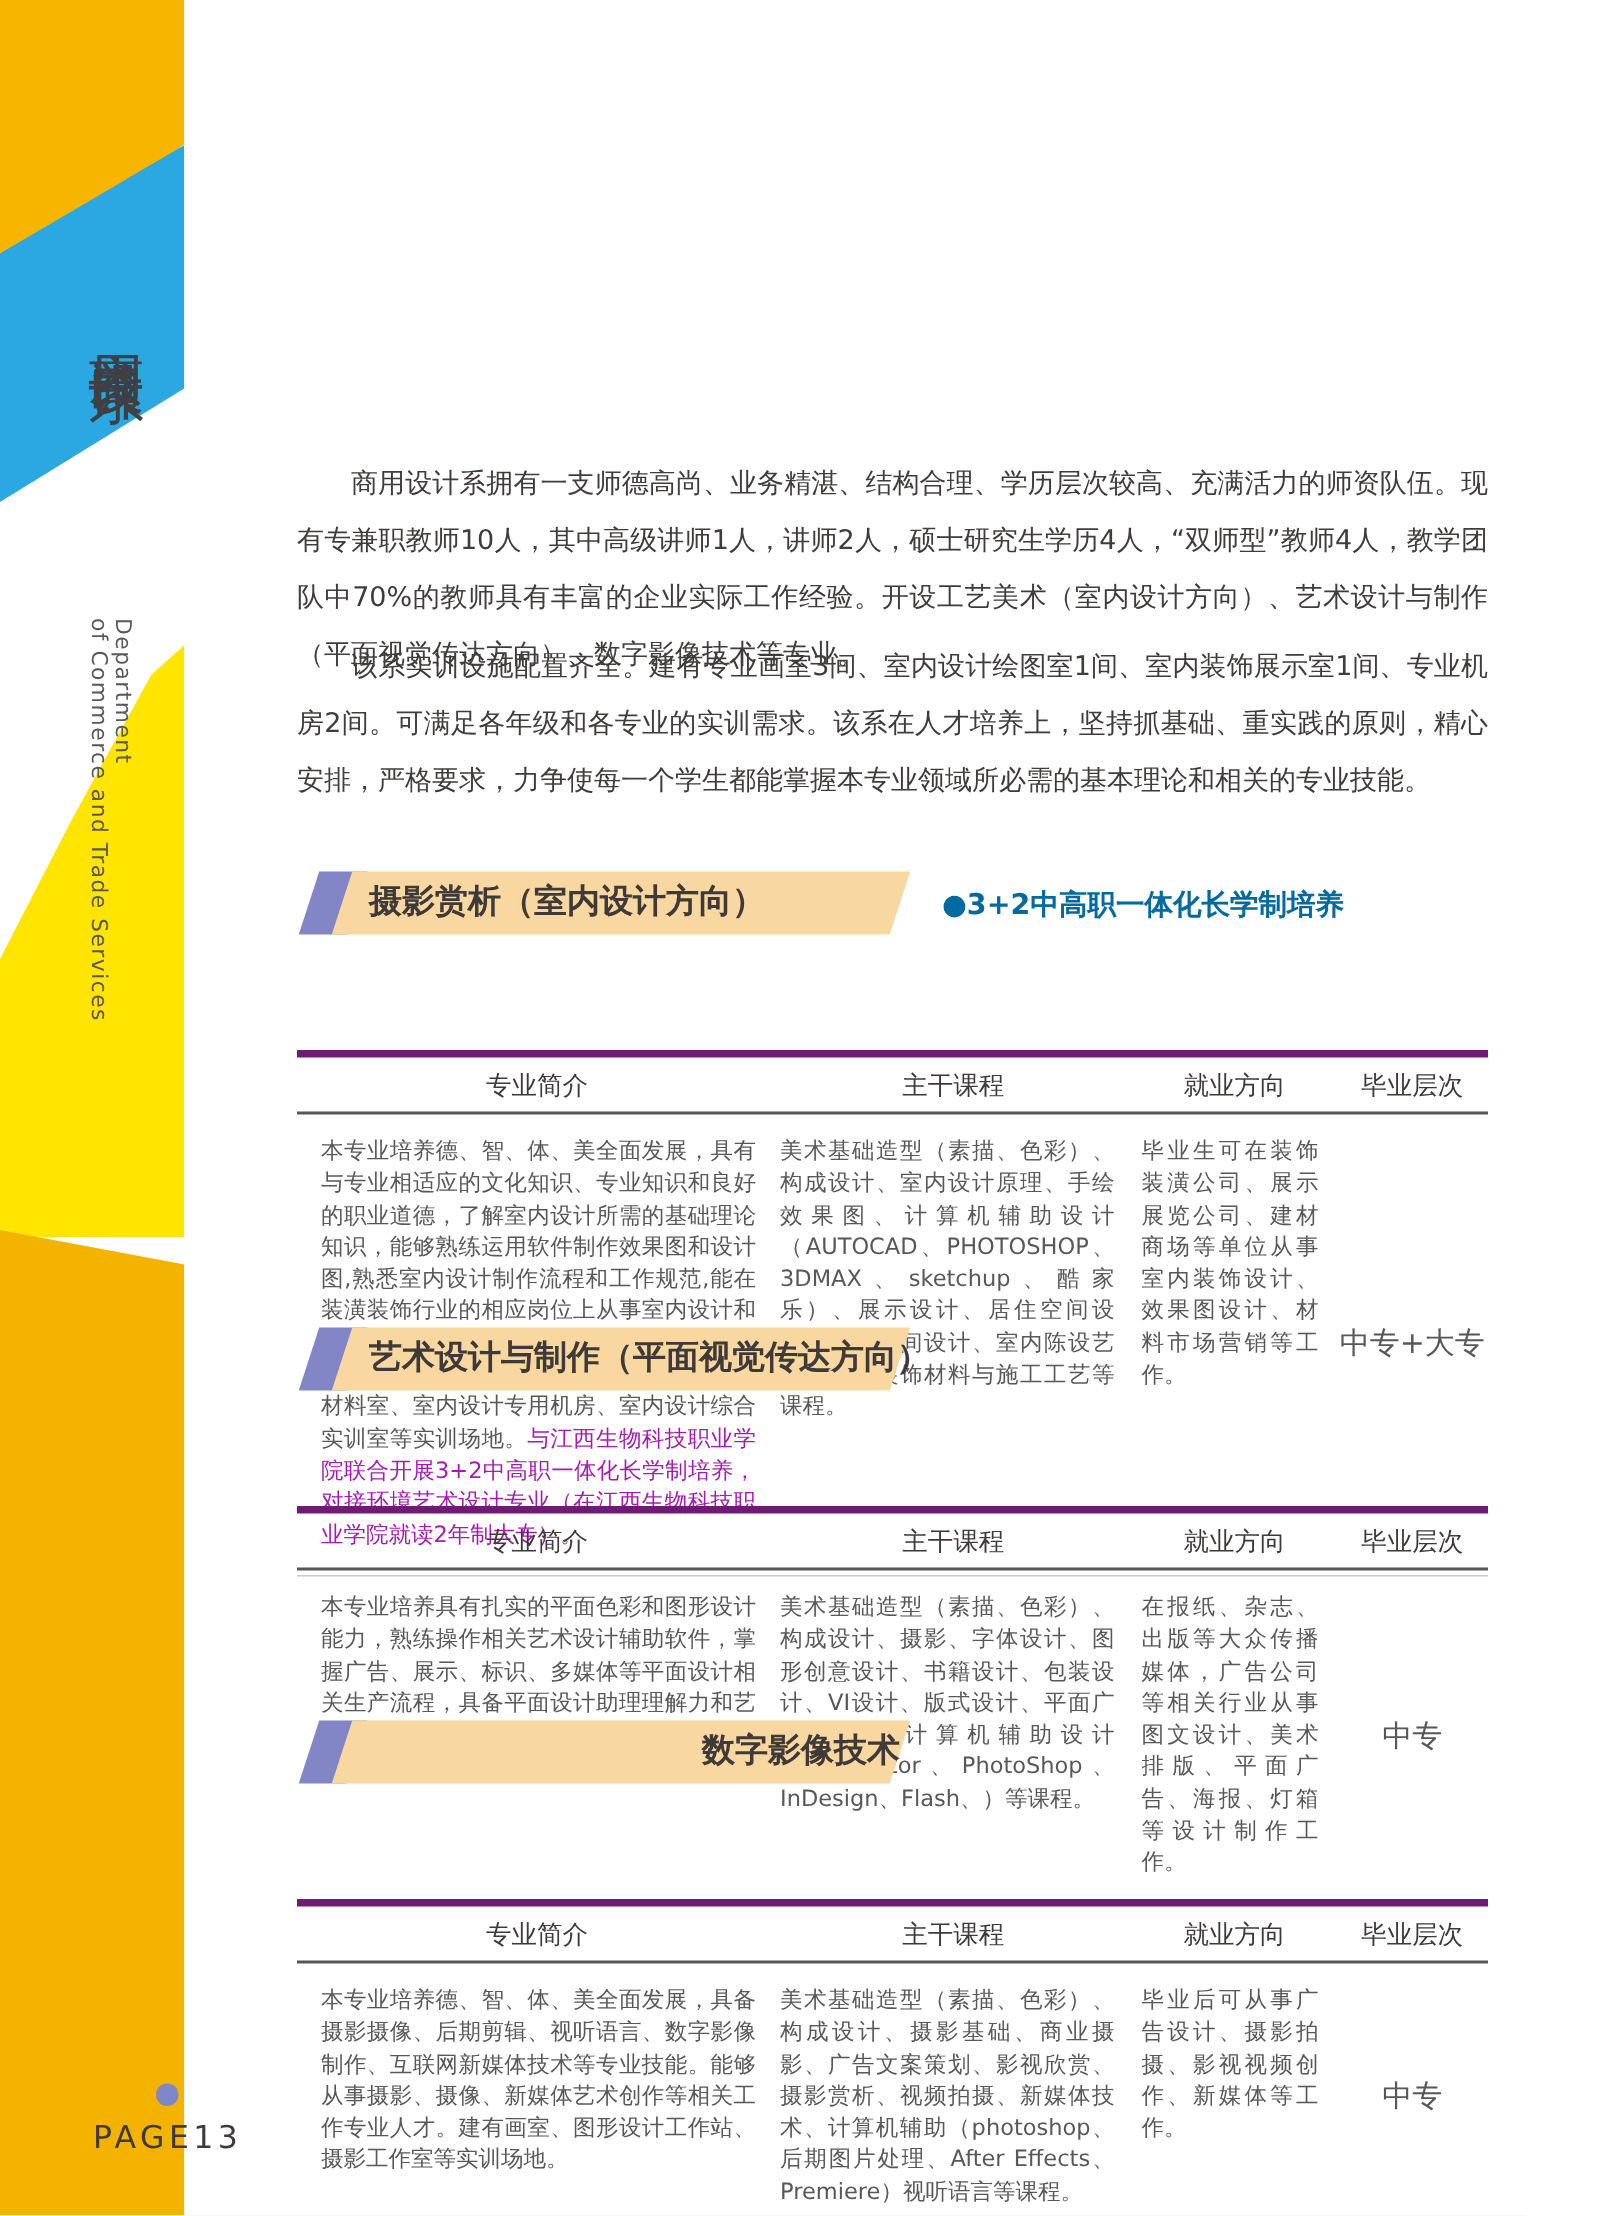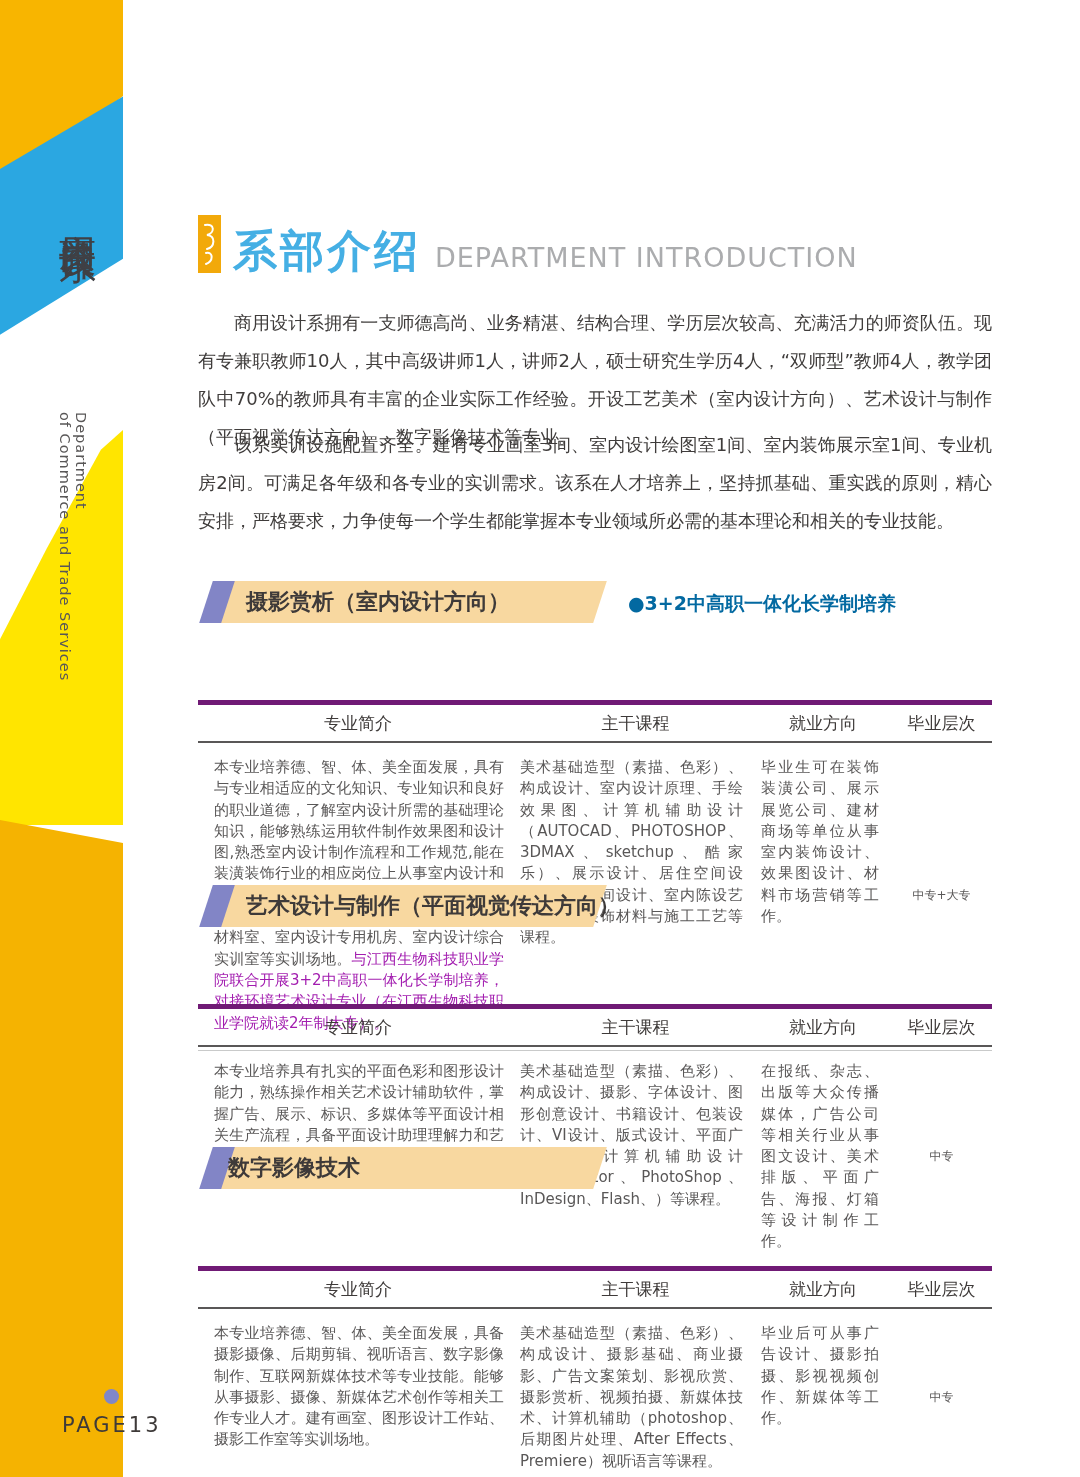--- a/index.html
+++ b/index.html
@@ -44,35 +44,35 @@
   .section { position:absolute; left:198px; width:794px; }
   .sec1 { top:580px; } .sec2 { top:884px; } .sec3 { top:1146px; }
 
   .sec-head { position:relative; height:44px; }
   .sec-mark { position:absolute; left:8px; top:1px; width:32px; height:42px;
     background:#8285C6; transform:skewX(-18deg); }
   .sec-box { position:absolute; left:30px; top:1px; width:372px; height:42px;
     background:#F8D8A0; transform:skewX(-18deg); }
   .sec-title { position:absolute; left:48px; top:0; line-height:44px;
     font-size:22px; font-weight:bold; color:#3E3A39; }
-  .sec-title.centered { left:30px; width:372px; text-align:left; }
+  .sec-title.centered { left:30px; width:372px; text-align:right; }
   .sec-badge { position:absolute; left:430px; top:0; line-height:46px;
     font-size:19px; font-weight:bold; color:#0369a1; }
 
   .tbl { margin-top:76px; border-top:5px solid #701a75; }
   .tbl-head { display:grid; grid-template-columns:320px 235px 140px 97px;
     height:38px; align-items:center; border-bottom:2px solid #595757; }
   .tbl-head > div { text-align:center; font-size:17px; color:#3E3A39; }
   .tbl-body { display:grid; grid-template-columns:320px 235px 140px 97px;
     padding:14px 0 16px; border-bottom:1px solid #C9CACA;
     font-size:15px; line-height:1.42; color:#595757; }
   .c1 { padding:0 14px 0 16px; text-align:justify; }
   .c2 { padding:0 10px 0 2px; text-align:justify; }
   .c3 { padding:0 14px 0 8px; text-align:justify; }
-  .c4 { align-self:center; justify-self:center; font-size:12px; white-space:nowrap; }
+  .c4 { align-self:center; justify-self:center; font-size:20px; white-space:nowrap; }
   .red { color:#a21caf; }
 </style>
 </head>
 <body>
 
 <div class="page">
 
   <div class="shape shape-yellow-top"></div>
   <div class="shape shape-blue"></div>
   <div class="shape shape-bright-yellow"></div>
@@ -82,29 +82,20 @@
   <div class="v-en">
     <span>Department</span>
     <span>of Commerce and Trade Services</span>
   </div>
 
   <div class="footer">
     <span class="dot"></span>
     <span class="pg">PAGE13</span>
   </div>
 
-  <div class="main-header">
-    <div class="logo-chip">
-      <svg width="18" height="46" viewBox="0 0 18 46">
-        <path d="M4 4 C14 2, 14 12, 6 14 C15 15, 14 26, 6 28 M5 32 C12 30, 13 40, 5 43" stroke="#ffffff" stroke-width="2" fill="none" stroke-linecap="round"></path>
-      </svg>
-    </div>
-    <div class="hd-title">系部介绍</div>
-    <div class="hd-sub">DEPARTMENT INTRODUCTION</div>
-  </div>
 
   <p class="para para1">商用设计系拥有一支师德高尚、业务精湛、结构合理、学历层次较高、充满活力的师资队伍。现有专兼职教师10人，其中高级讲师1人，讲师2人，硕士研究生学历4人，“双师型”教师4人，教学团队中70%的教师具有丰富的企业实际工作经验。开设工艺美术（室内设计方向）、艺术设计与制作（平面视觉传达方向）、数字影像技术等专业。</p>
   <p class="para para2">该系实训设施配置齐全。建有专业画室3间、室内设计绘图室1间、室内装饰展示室1间、专业机房2间。可满足各年级和各专业的实训需求。该系在人才培养上，坚持抓基础、重实践的原则，精心安排，严格要求，力争使每一个学生都能掌握本专业领域所必需的基本理论和相关的专业技能。</p>
 
   <div class="section sec1">
     <div class="sec-head">
       <div class="sec-mark"></div>
       <div class="sec-box"></div>
       <div class="sec-title">摄影赏析（室内设计方向）</div>
       <div class="sec-badge">●3+2中高职一体化长学制培养</div>

